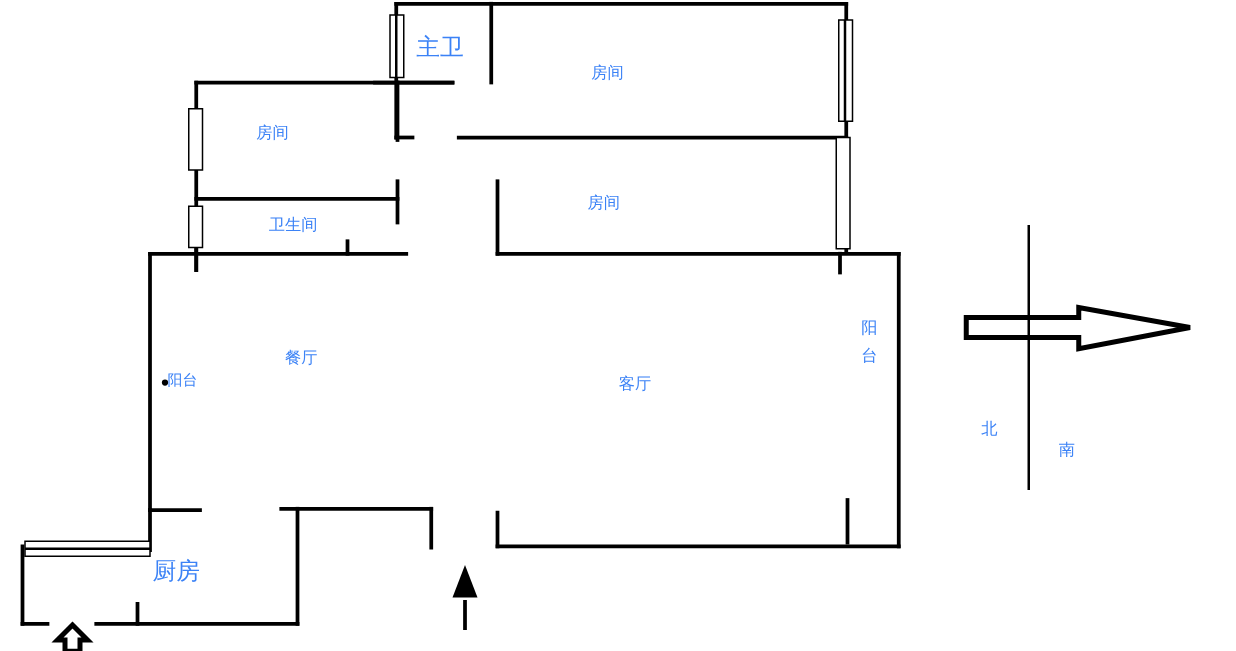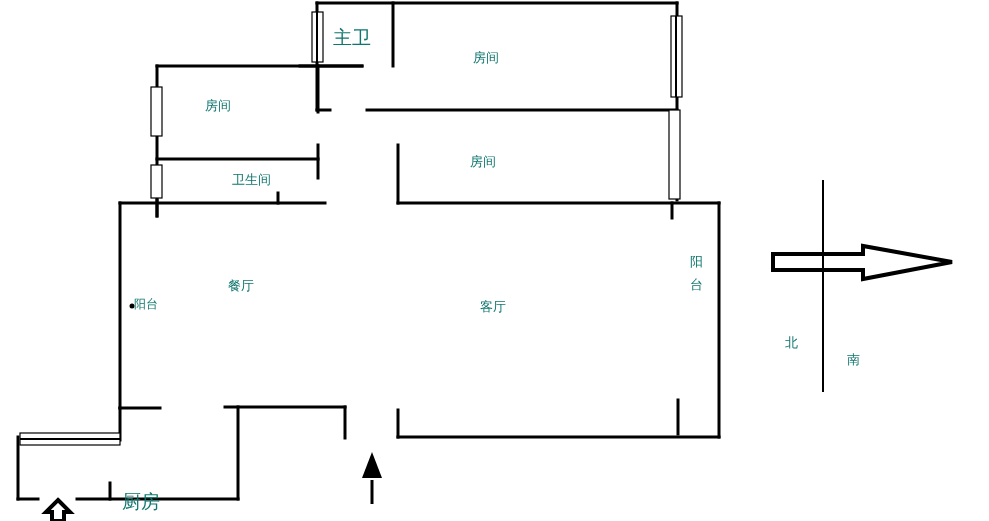--- a/index.html
+++ b/index.html
@@ -1,21 +1,21 @@
 <!DOCTYPE html>
 <html><head>
 <meta charset="utf-8">
 <style>
   html, body { margin: 0; padding: 0; background: #ffffff; }
   body { width: 989px; height: 521px; overflow: hidden; position: relative; font-family: "DejaVu Sans", sans-serif; }
   svg { position: absolute; left: 0; top: 0; }
   .wall { stroke: #000; stroke-width: 3; fill: none; stroke-linecap: square; }
   .wall-thin { stroke: #000; stroke-width: 2; fill: none; }
   .win { fill: #fff; stroke: #000; stroke-width: 1.2; }
-  .label { position: absolute; color: #0f766e; font-size: 13px; white-space: nowrap; font-family: Liberation Mono, monospace; }
+  .label { position: absolute; color: #3b82f6; font-size: 13px; white-space: nowrap; font-family: Liberation Sans, sans-serif; }
   .label.big { font-size: 19px; }
   .label.vert { writing-mode: vertical-rl; letter-spacing: 22px; }
 </style>
 </head>
 <body>
 
 <svg width="989" height="521" viewBox="0 0 989 521">
 
   <g>
     <line class="wall" x1="317" y1="3" x2="677" y2="3"></line>
@@ -90,21 +90,21 @@
     <polygon points="58,500 70,512 64,512 64,521 52,521 52,512 46,512" fill="#fff" stroke="#000" stroke-width="4" stroke-linejoin="miter"></polygon>
   </g>
 
   <circle cx="132" cy="306" r="2.5" fill="#000"></circle>
 </svg>
 
 <span class="label big" style="left:333px; top:25px;">主卫</span>
 <span class="label" style="left:473px; top:49px;">房间</span>
 <span class="label" style="left:205px; top:97px;">房间</span>
 <span class="label" style="left:470px; top:153px;">房间</span>
-<span class="label" style="left:232px; top:171px;">卫生间</span>
+<span class="label" style="left:215px; top:171px;">卫生间</span>
 <span class="label" style="left:228px; top:277px;">餐厅</span>
-<span class="label" style="left:480px; top:298px;">客厅</span>
+<span class="label" style="left:495px; top:298px;">客厅</span>
 <span class="label" style="left:134px; top:296px; font-size:12px;">阳台</span>
 <span class="label vert" style="left:686px; top:245px;">阳台</span>
-<span class="label big" style="left:122px; top:489px;">厨房</span>
+<span class="label big" style="left:122px; top:444px;">厨房</span>
 
 <span class="label" style="left:785px; top:334px;">北</span>
 <span class="label" style="left:847px; top:351px;">南</span>
 
 </body></html>

